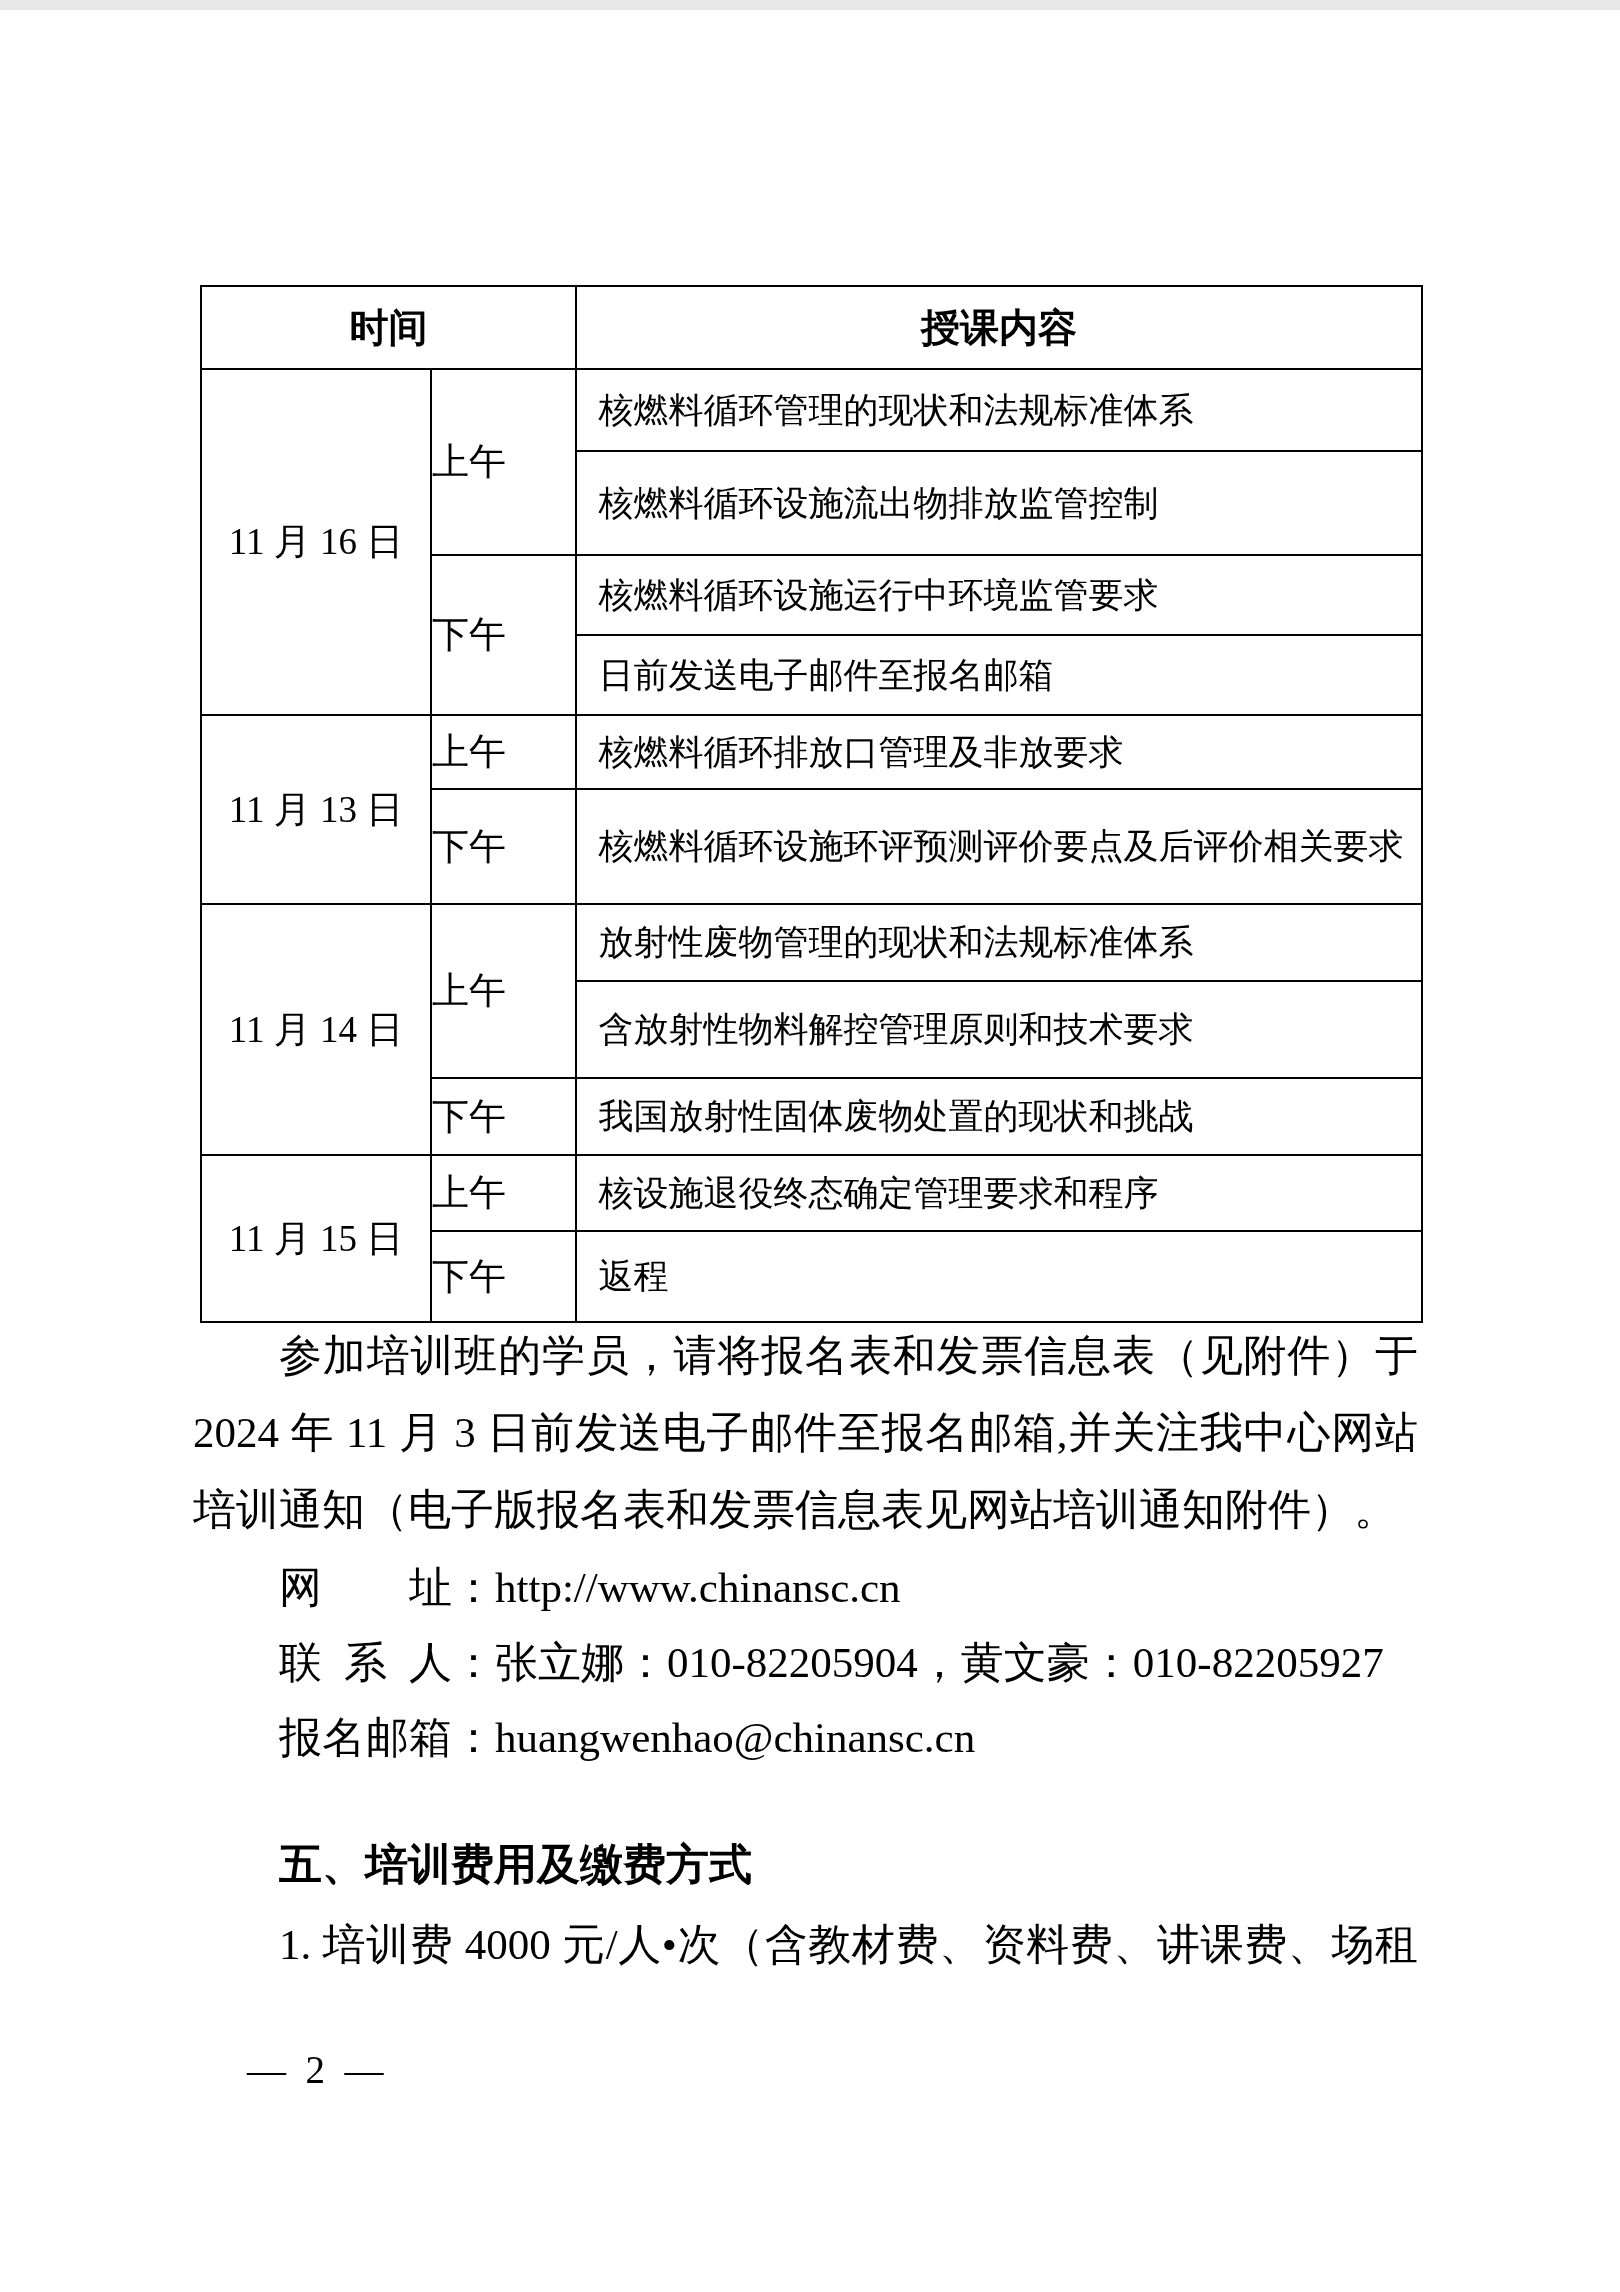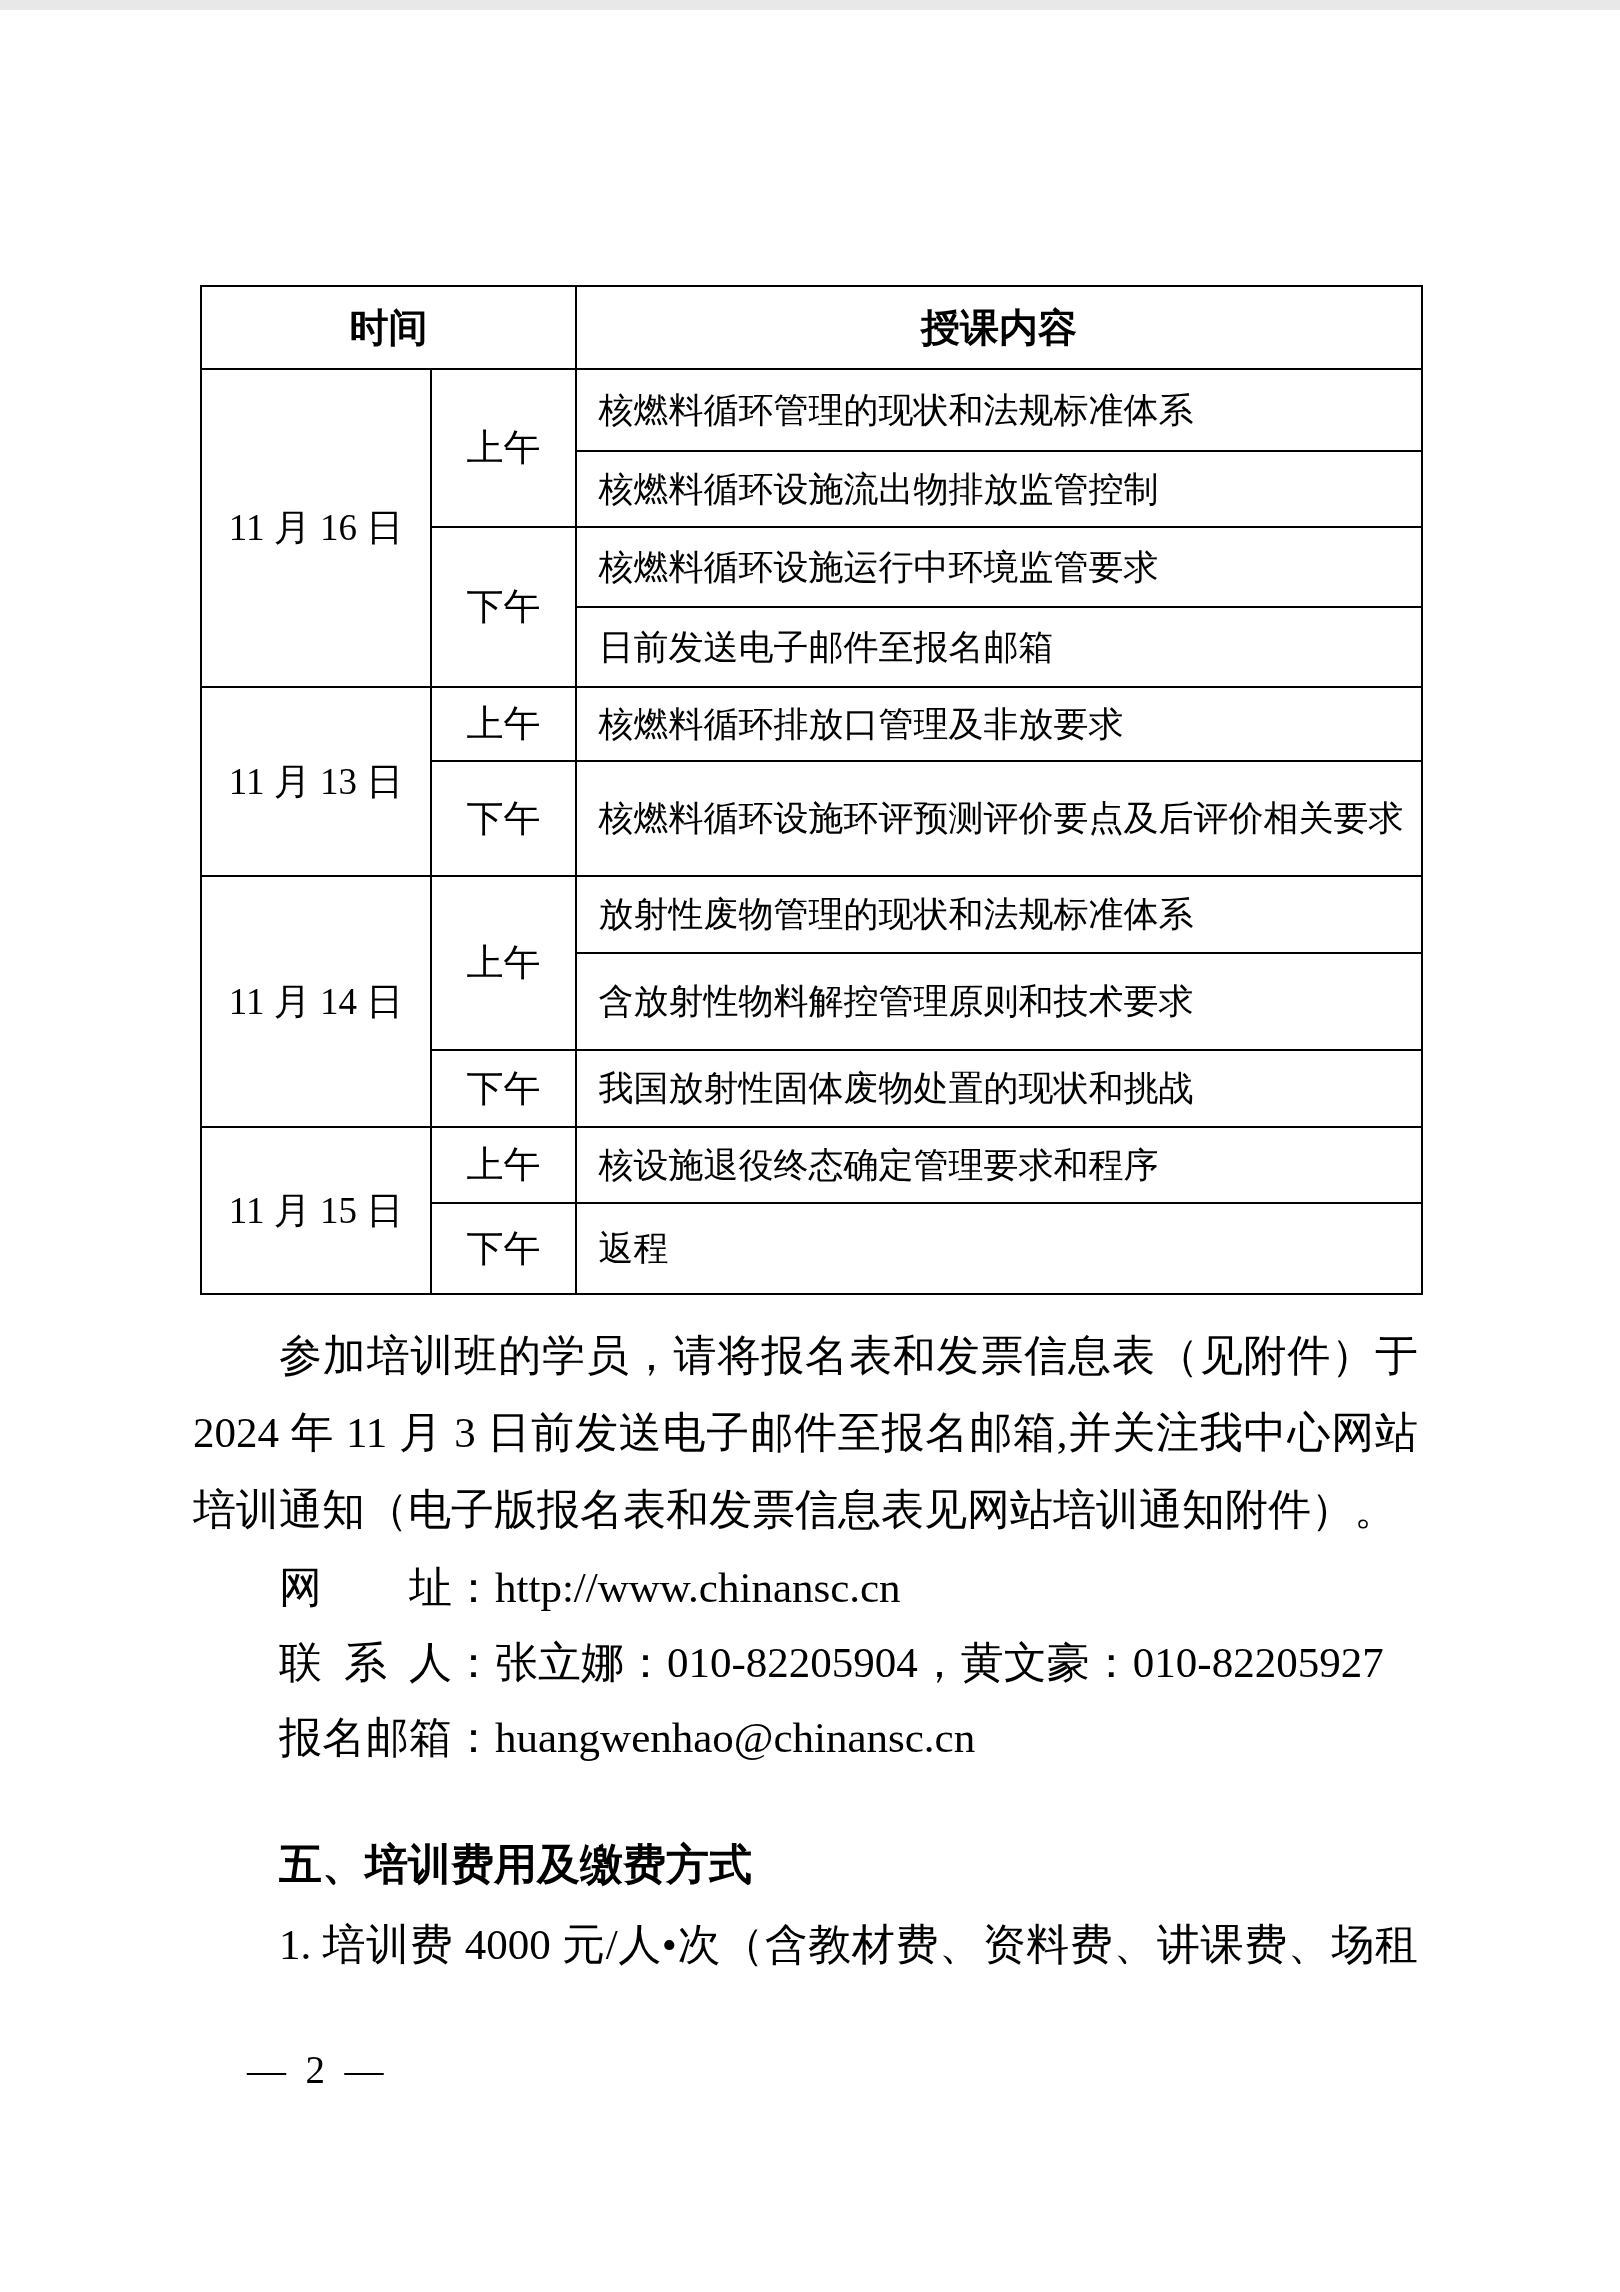--- a/index.html
+++ b/index.html
@@ -27,21 +27,21 @@
   .schedule thead th{
     border-bottom-width:2.9px;
     font-size:39px;font-weight:700;
     text-align:center;
   }
   .schedule tr.block-start td{border-top-width:2.9px;}
   .schedule td.date{
     text-align:center;font-size:37px;white-space:nowrap;
   }
   .schedule td.ampm{
-    text-align:center;font-size:37px;
+    text-align:left;font-size:37px;
   }
   .schedule td.course{
     font-size:35px;
     padding-left:21.6px;padding-right:5px;
     text-align:left;
   }
   
   .textcol{position:absolute;left:193px;width:1225px;}
   .heading-black{
     font-family:"Liberation Sans","DejaVu Sans",sans-serif;
@@ -92,21 +92,21 @@
         <th>授课内容</th>
       </tr>
     </thead>
     <tbody>
 
       <tr class="block-start" style="height:82px">
         <td class="date" rowspan="4">11 月 16 日</td>
         <td class="ampm" rowspan="2">上午</td>
         <td class="course">核燃料循环管理的现状和法规标准体系</td>
       </tr>
-      <tr style="height:76px">
+      <tr style="height:104px">
         <td class="course">核燃料循环设施流出物排放监管控制</td>
       </tr>
       <tr style="height:80px">
         <td class="ampm" rowspan="2">下午</td>
         <td class="course">核燃料循环设施运行中环境监管要求</td>
       </tr>
       <tr style="height:80px">
         <td class="course">日前发送电子邮件至报名邮箱</td>
       </tr>
 

